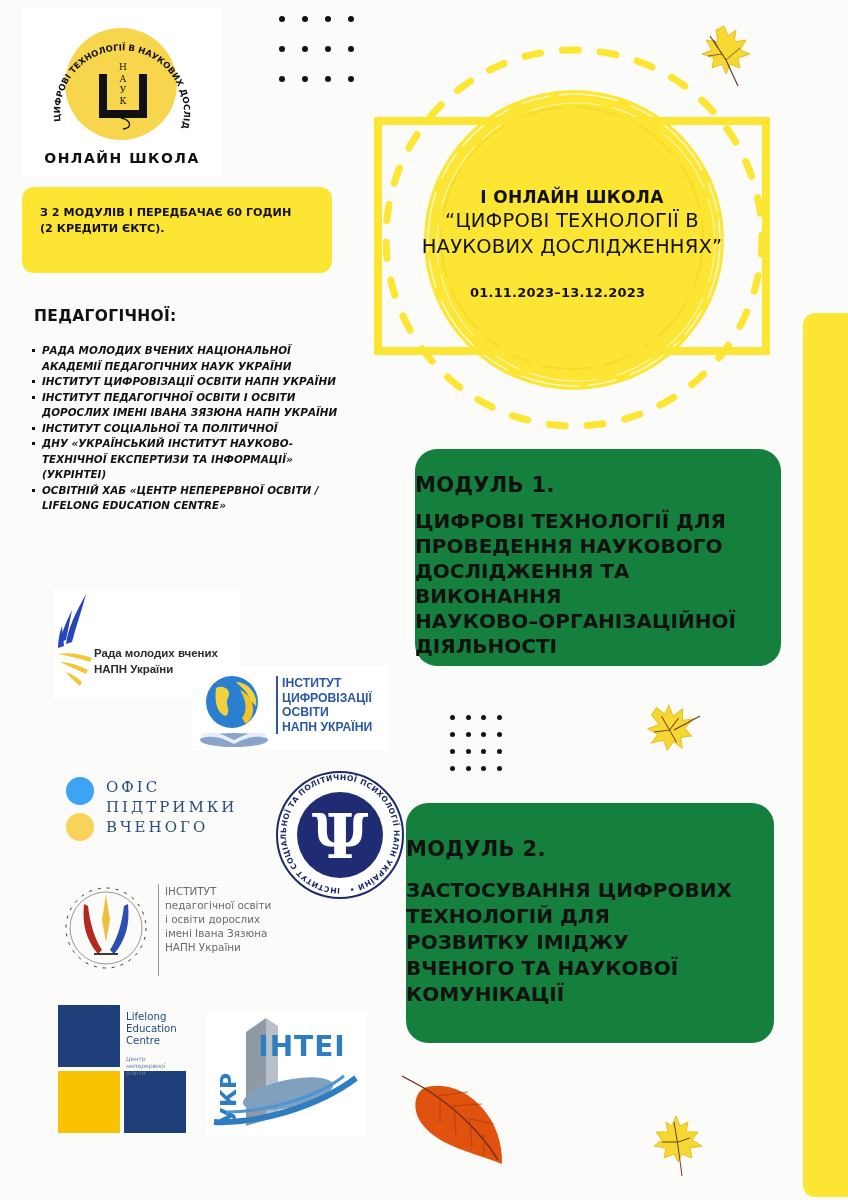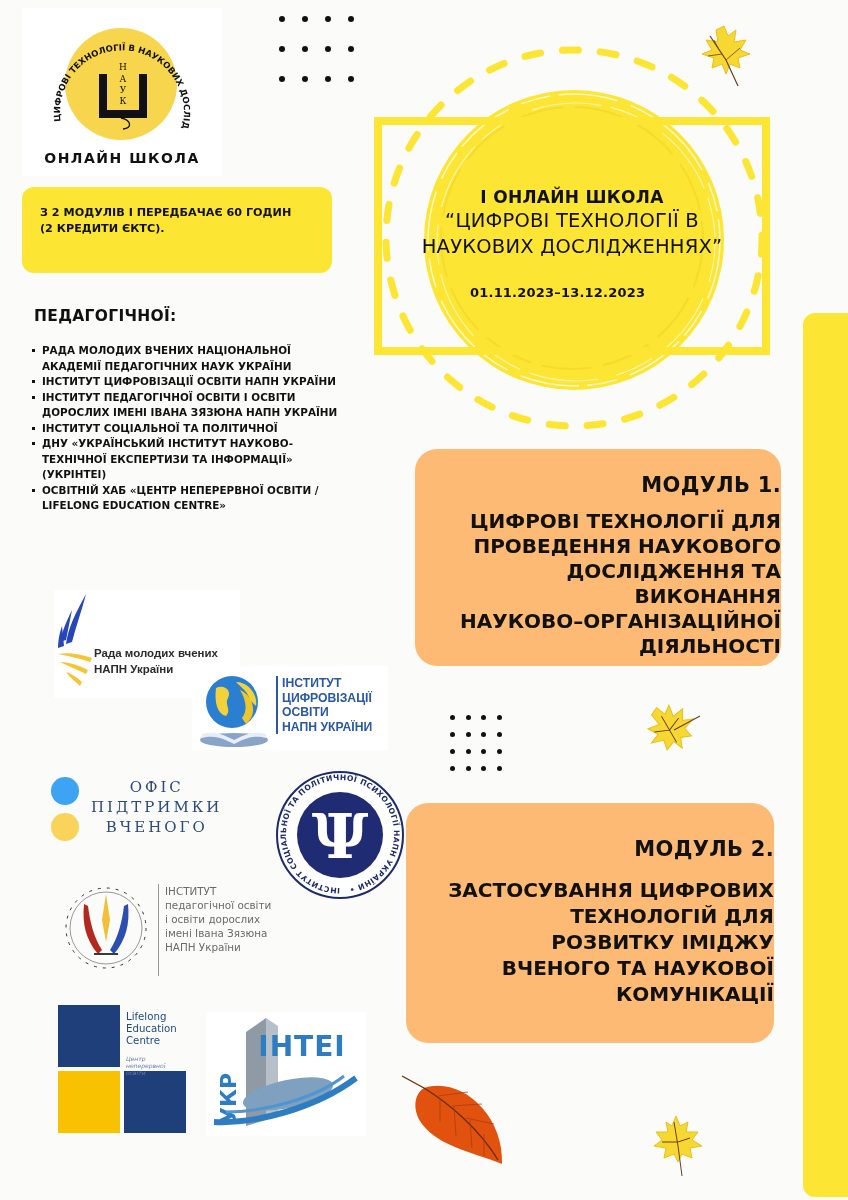--- a/index.html
+++ b/index.html
@@ -39,21 +39,21 @@
     
     .org-title { left: 34px; top: 307px; font-weight: bold; font-size: 15.5px; letter-spacing: 0.3px; }
     .org-list { left: 30px; top: 343px; width: 350px; list-style: none; }
     .org-list li {
       position: relative; padding-left: 12px;
       font-weight: bold; font-size: 10.4px; line-height: 15.5px;
     }
     .org-list li::before {
       content: ""; position: absolute; left: 2px; top: 6px; width: 3px; height: 3px; background: #111;
     }
-    .org-list li span { display: block; }
+    .org-list li span { display: block; font-style: italic; }
 
     
     .dots { display: grid; gap: 0; }
     .dots i { display: block; width: 6px; height: 6px; border-radius: 50%; background: #111; }
 
     
     .emblem { left: 362px; top: 18px; width: 420px; height: 420px; }
     .emblem-text {
       position: absolute; left: 362px; top: 186px; width: 420px; text-align: center;
     }
@@ -63,21 +63,21 @@
       position: absolute; left: 470px; top: 285px; font-weight: bold; font-size: 13px; letter-spacing: 0.2px;
     }
 
     
     .side-strip {
       left: 803px; top: 313px; width: 60px; height: 884px; background: #fde533; border-radius: 12px 0 0 12px;
     }
 
     
     .module {
-      background: #fdba74; border-radius: 22px; text-align: right;
+      background: #15803d; border-radius: 22px; text-align: left;
       font-weight: bold;
     }
     .module-1 { left: 415px; top: 449px; width: 366px; height: 217px; padding-top: 22px; }
     .module-2 { left: 406px; top: 803px; width: 368px; height: 240px; padding-top: 32px; }
     .module-title { font-size: 21px; line-height: 28px; letter-spacing: 0.3px; }
     .module-body { font-size: 20px; line-height: 25px; margin-top: 10px; }
     .module-2 .module-body { margin-top: 14px; line-height: 26px; }
     .module-body span { display: block; }
 
     
@@ -85,21 +85,21 @@
     .rmv { left: 54px; top: 590px; width: 186px; height: 108px; }
     .rmv-text {
       position: absolute; left: 40px; top: 55px; font-family: "Liberation Sans", sans-serif;
       font-weight: bold; font-size: 11.5px; line-height: 16px; color: #2b2b2b;
     }
     .icdo { left: 192px; top: 666px; width: 196px; height: 84px; }
     .icdo-text {
       position: absolute; left: 84px; top: 10px; border-left: 2px solid #2a58a5; padding-left: 4px;
       font-family: "Liberation Sans", sans-serif; font-weight: bold; font-size: 12.2px; line-height: 14.5px; color: #2a58a5;
     }
-    .ofis { left: 51px; top: 775px; width: 180px; height: 70px; text-align: center; }
+    .ofis { left: 66px; top: 775px; width: 180px; height: 70px; }
     .ofis-dot { position: absolute; width: 28px; height: 28px; border-radius: 50%; }
     .ofis-text {
       position: absolute; left: 40px; top: 2px;
       font-family: "DejaVu Serif", serif; font-size: 15px; line-height: 20px; letter-spacing: 3px; color: #2d4b7a;
     }
     .psy { left: 274px; top: 770px; width: 132px; height: 130px; }
     .ipo { left: 58px; top: 880px; width: 240px; height: 100px; }
     .ipo-text {
       position: absolute; left: 100px; top: 4px; border-left: 1px solid #999; padding-left: 6px; height: 92px;
       font-family: "DejaVu Sans", sans-serif; font-size: 10.4px; line-height: 14px; color: #6a6a6a;

